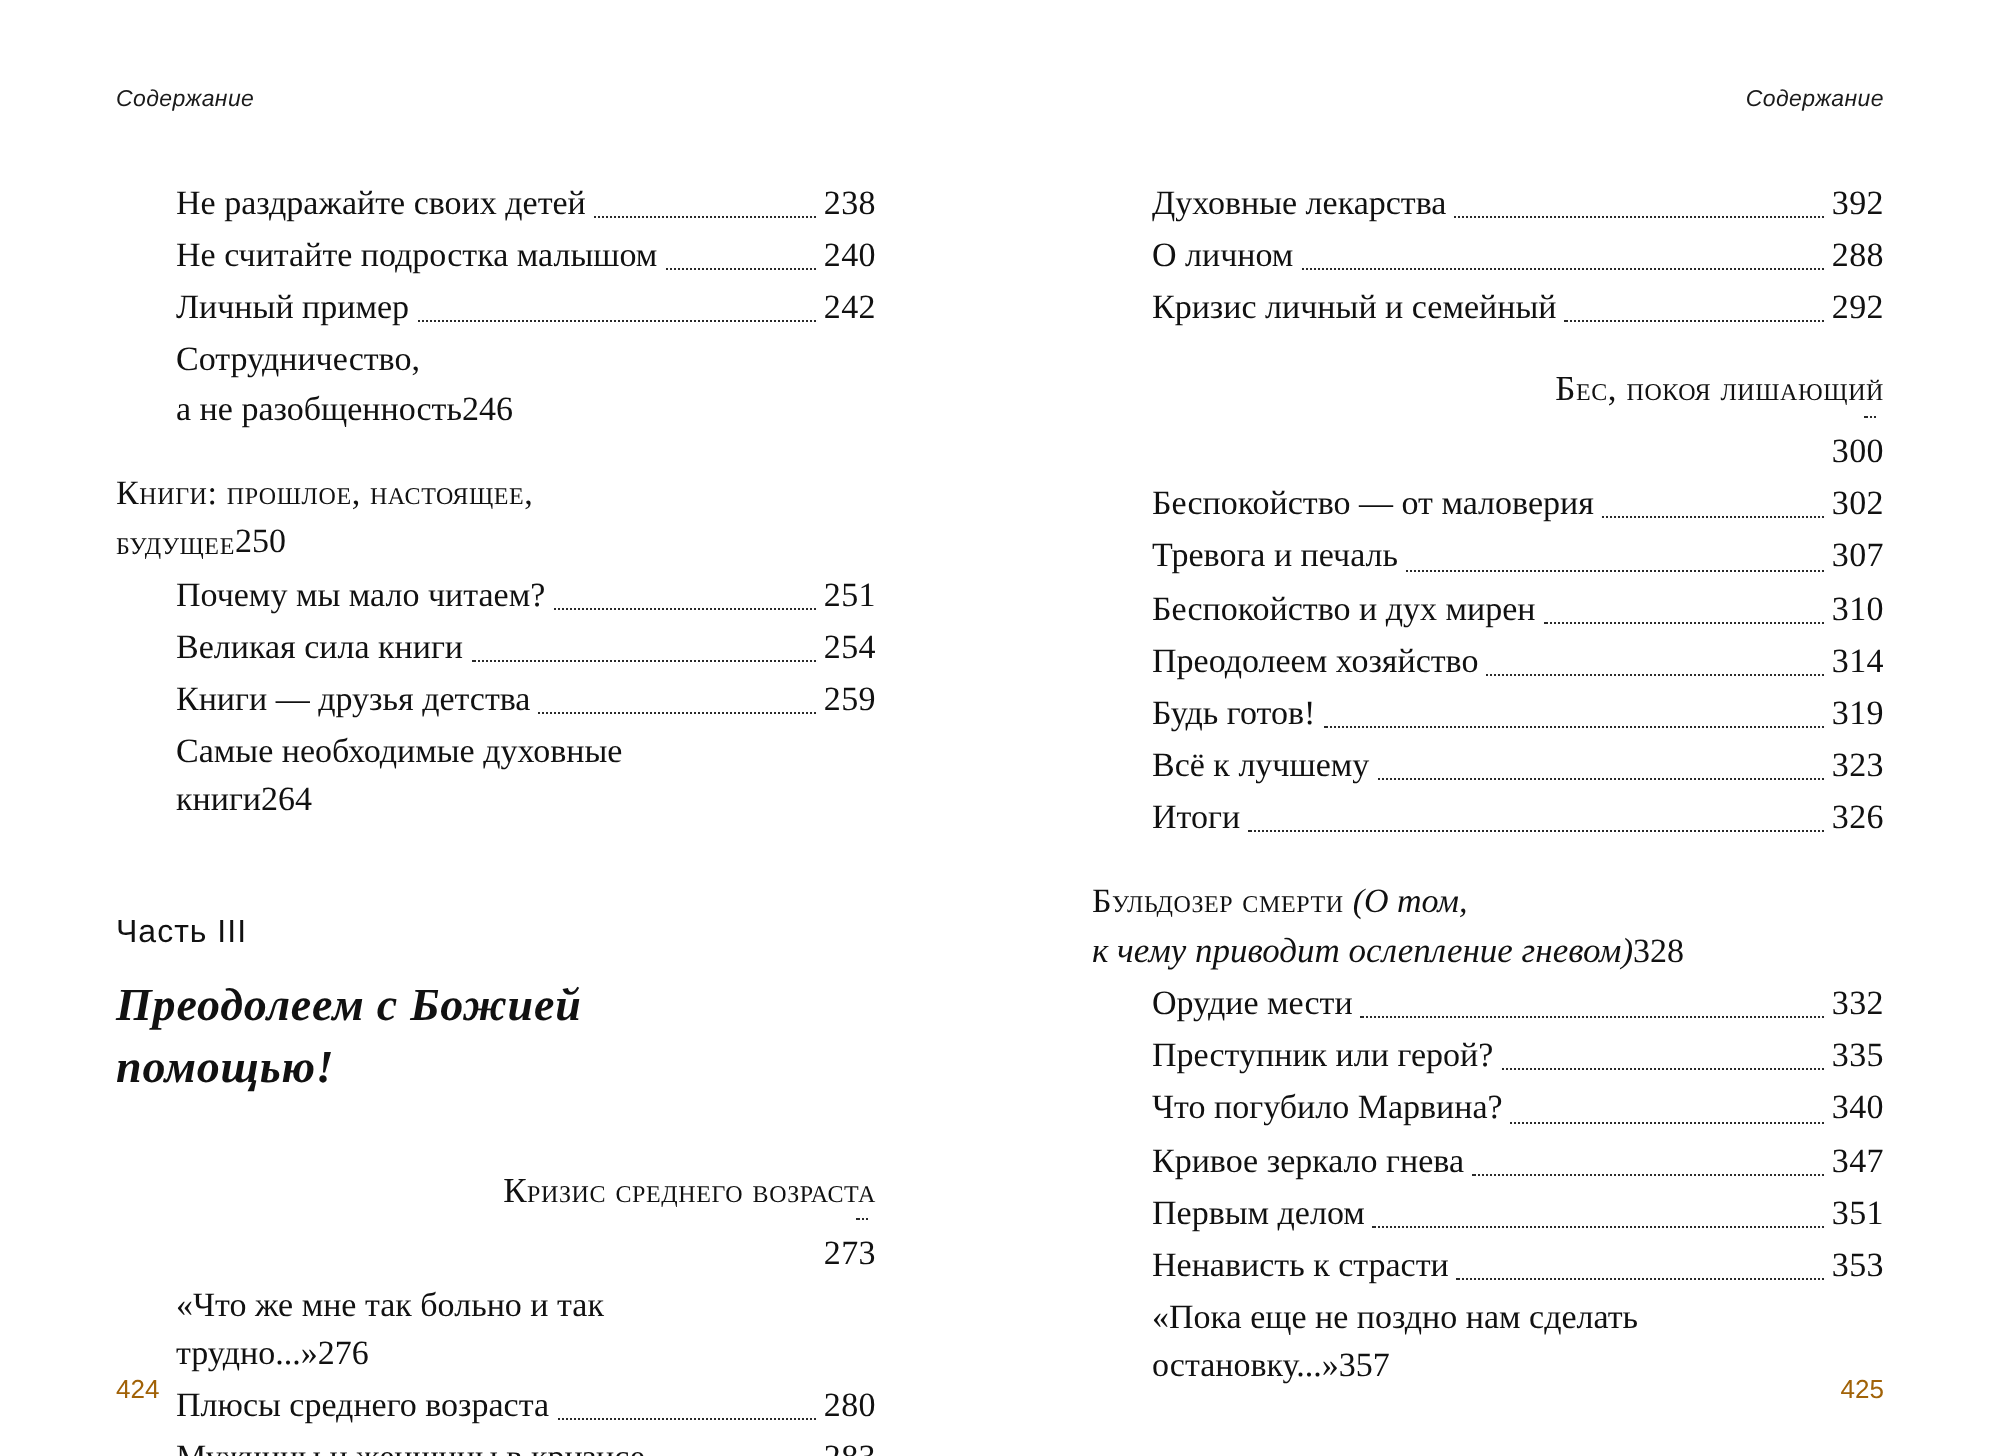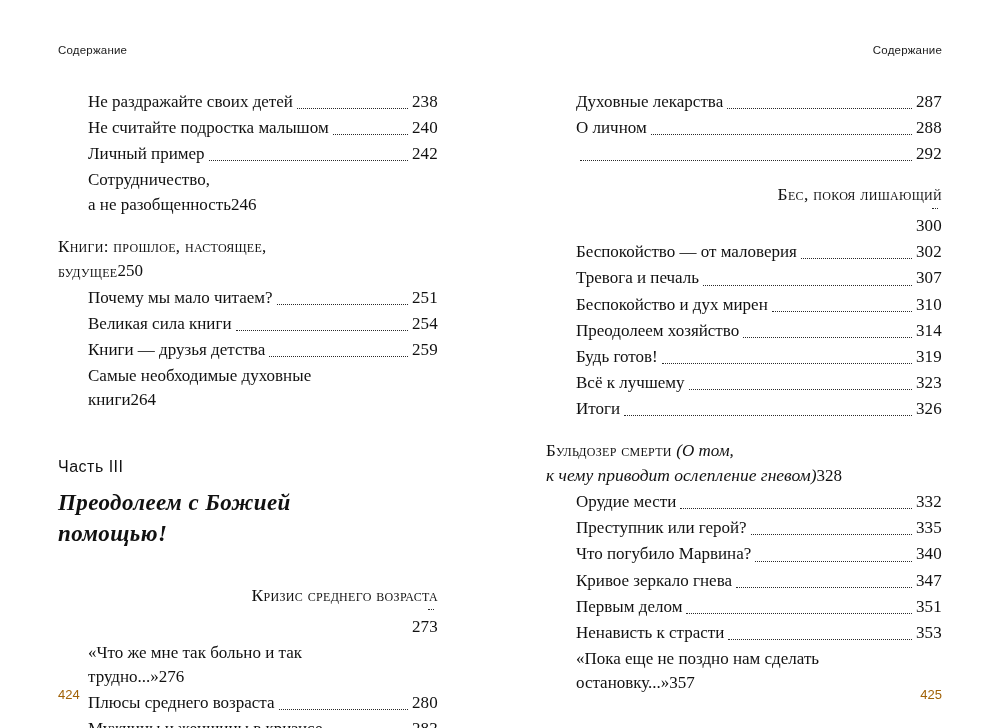--- a/index.html
+++ b/index.html
@@ -31,20 +31,21 @@
   }
   .page-right {
     width: 500px;
     padding: 44px 58px 40px 46px;
   }
   .running-head {
     font-family: "Liberation Sans", sans-serif;
     font-size: 11.5px;
     color: #1a1a1a;
     letter-spacing: 0.2px;
+    font-style: italic;
   }
   .running-head.left { text-align: left; }
   .running-head.right { text-align: right; }
 
   .toc {
     margin-top: 34px;
     font-size: 17px;
   }
 
   .entry {
@@ -237,30 +238,31 @@
   </div>
 
   <div class="page page-right">
     <div class="running-head right">Содержание</div>
 
     <div class="toc">
 
       <div class="entry lvl1">
         <span class="txt">Духовные лекарства</span>
         <span class="leader"></span>
-        <span class="pg">287</span>
+        <span class="pg">392</span>
       </div>
 
       <div class="entry lvl1">
         <span class="txt">О личном</span>
         <span class="leader"></span>
         <span class="pg">288</span>
       </div>
 
       <div class="entry lvl1">
+        <span class="txt">Кризис личный и семейный</span>
         <span class="leader"></span>
         <span class="pg">292</span>
       </div>
 
       <div class="entry lvl0">
         <span class="txt smallcaps">Бес, покоя лишающий</span>
         <span class="leader"></span>
         <span class="pg">300</span>
       </div>
 

